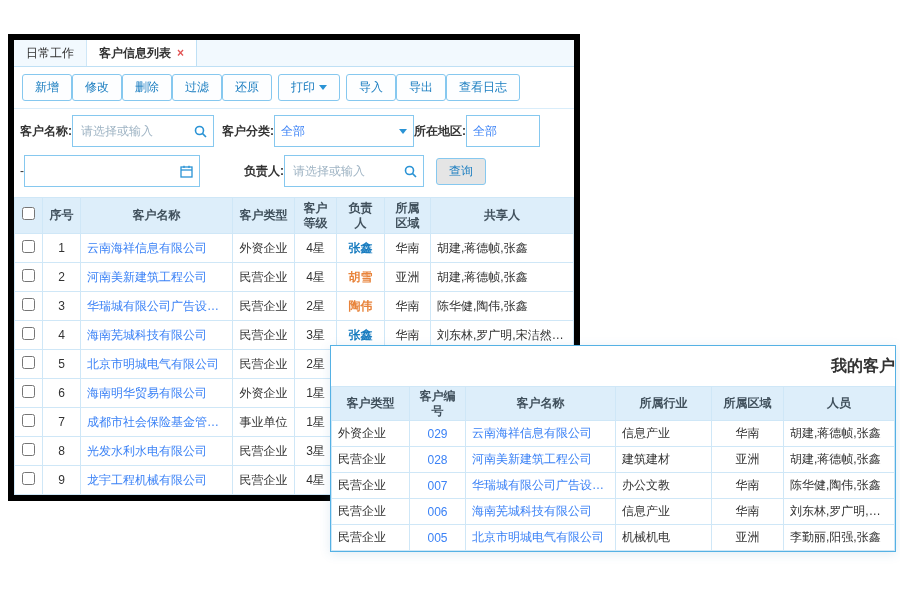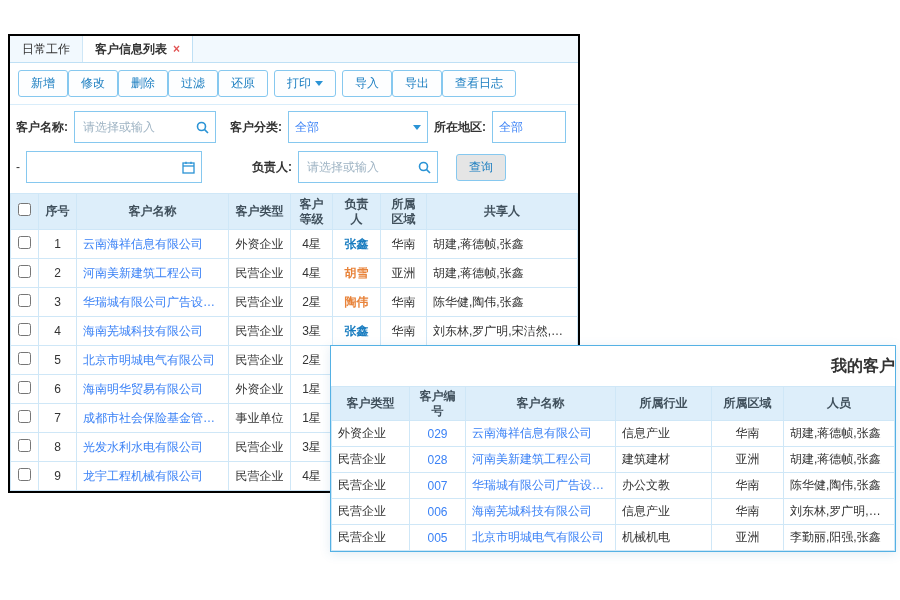--- a/index.html
+++ b/index.html
@@ -3,37 +3,37 @@
 <meta charset="utf-8">
 <style>
   html,body{margin:0;padding:0;}
   body{
     width:900px;height:600px;position:relative;background:#ffffff;
     font-family:"Liberation Sans",sans-serif;overflow:hidden;color:#333;
   }
   
   .main-panel{
     position:absolute;left:8px;top:34px;width:572px;
-    border:2px solid #000000;background:#fff;box-sizing:border-box;
+    border:6px solid #000000;background:#fff;box-sizing:border-box;
   }
   .tabbar{display:flex;align-items:stretch;border-bottom:1px solid #bfe0f5;background:#f2f9fe;height:26px;}
   .tab{display:flex;align-items:center;padding:0 12px;font-size:12px;color:#333;border-right:1px solid #cfe7f7;cursor:pointer;}
   .tab.active{background:#fff;font-weight:bold;border-right:1px solid #bfe0f5;}
   .tab-close{color:#e25555;font-weight:bold;margin-left:6px;font-size:12px;cursor:pointer;}
   .toolbar{display:flex;align-items:center;padding:7px 8px;border-bottom:1px solid #d9edfa;}
   .btn{
     border:1px solid #86c8ef;border-radius:3px;background:#fdfeff;color:#1a7dc0;
     font-size:12px;padding:4px 12px;cursor:pointer;display:flex;align-items:center;gap:4px;
     font-family:"Liberation Sans",sans-serif;
   }
   .toolbar-gap{width:6px;}
   .caret{width:0;height:0;border-left:4px solid transparent;border-right:4px solid transparent;border-top:5px solid #2a93d5;display:inline-block;}
   
   .filters{padding:2px 0 6px 0;}
-  .filter-row{display:flex;align-items:center;padding:4px 6px;gap:6px;}
+  .filter-row{display:flex;align-items:center;padding:4px 6px;}
   .flabel{font-size:12px;font-weight:bold;color:#333;white-space:nowrap;}
   .field{
     border:1px solid #86c8ef;height:32px;display:flex;align-items:center;
     padding:0 6px;background:#fff;box-sizing:border-box;gap:4px;
   }
   .field input{border:none;outline:none;flex:1;font-size:12px;color:#333;min-width:0;background:transparent;font-family:"Liberation Sans",sans-serif;}
   .field input::placeholder{color:#9fb4c4;}
   .field .value{flex:1;font-size:12px;color:#3b82f6;}
   .btn-query{background:#e5e5e5;}
   

